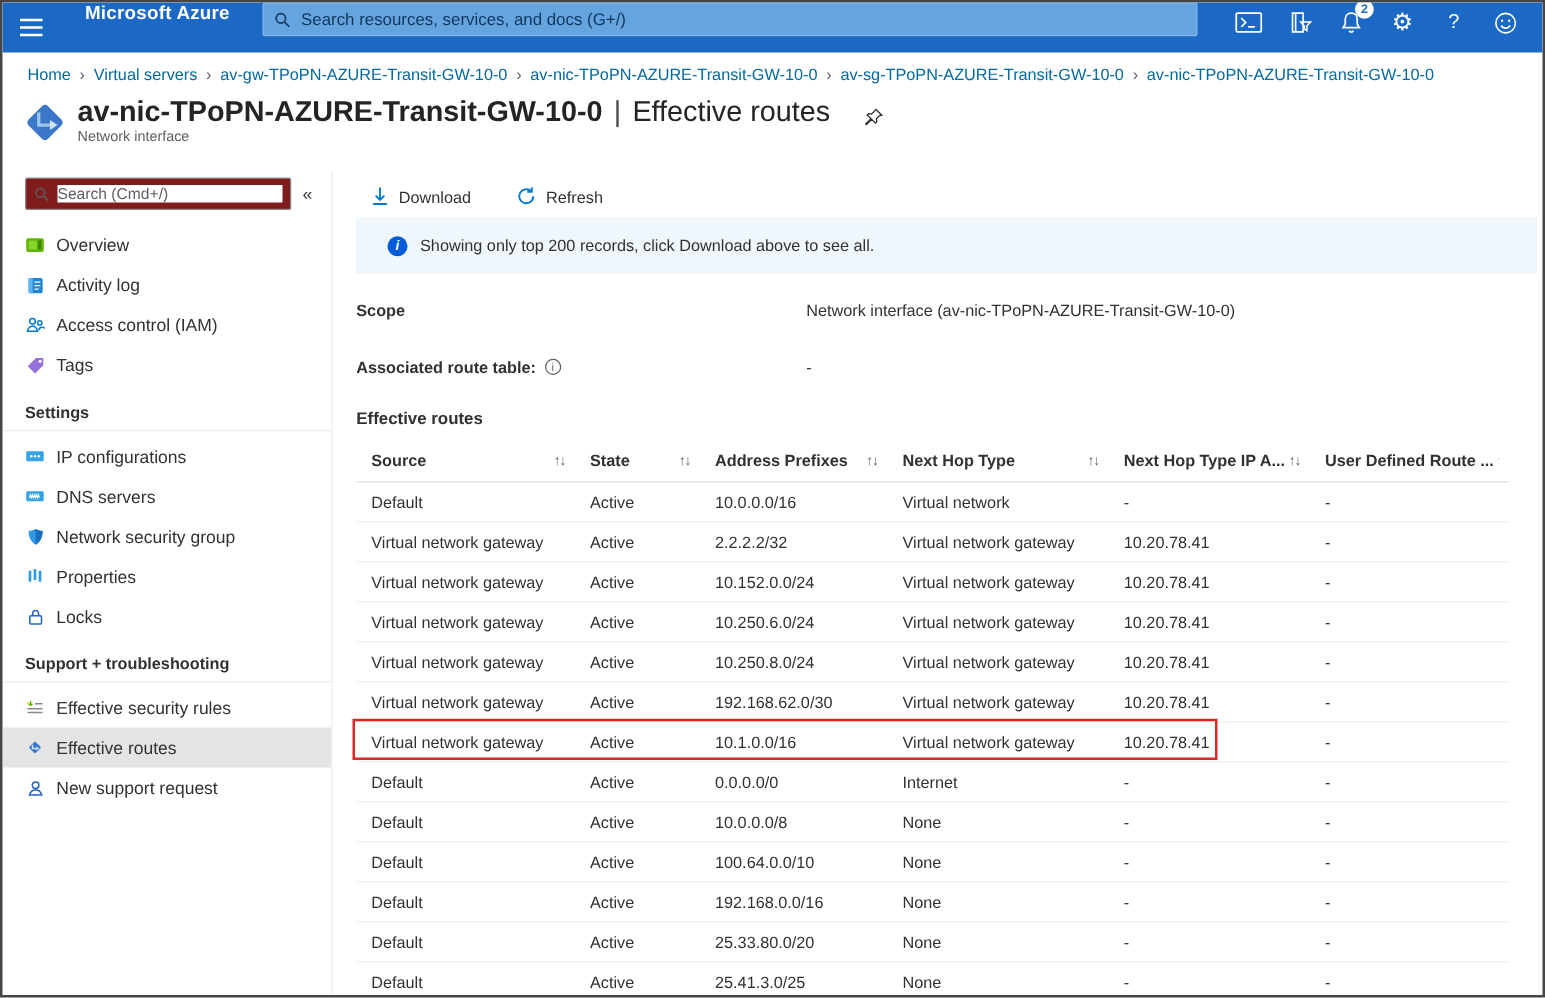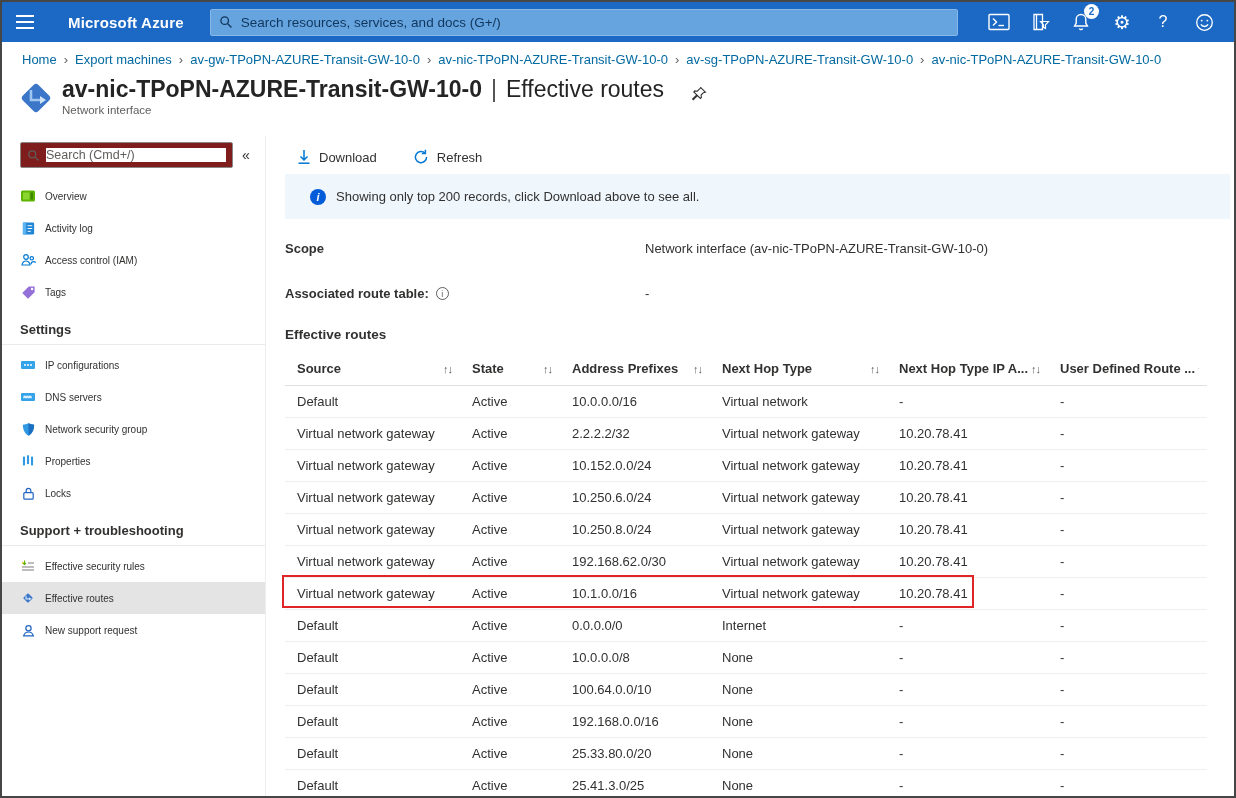--- a/index.html
+++ b/index.html
@@ -3,21 +3,21 @@
 <meta charset="utf-8">
 <style>
   * { box-sizing: border-box; margin: 0; padding: 0; }
   html,body { width:1236px; height:798px; }
   body {
     font-family: "Liberation Sans","DejaVu Sans",sans-serif;
     font-size: 13px; color:#323130; background:#fff;
     border:2px solid #464646; overflow:hidden; position:relative;
   }
   
-  .topbar { height:40px; background:#1b69c4; display:flex; align-items:center; color:#fff; }
+  .topbar { height:40px; background:#1b69c4; display:flex; align-items:flex-start; color:#fff; }
   .hamburger { width:46px; height:40px; display:flex; flex-direction:column; justify-content:center; align-items:center; gap:4px; cursor:pointer; }
   .hamburger i { display:block; width:18px; height:2px; background:#fff; }
   .brand { font-weight:bold; font-size:15px; margin:0 24px 0 20px; white-space:nowrap; letter-spacing:.2px; }
   .azsearch { flex:0 0 748px; height:27px; background:#66a4e0; border:1px solid #88b6e8; border-radius:2px; display:flex; align-items:center; padding:0 8px; margin-left:2px; }
   .azsearch input { flex:1; background:transparent; border:none; outline:none; font-size:13.5px; color:#10365c; margin-left:8px; font-family:inherit; }
   .azsearch input::placeholder { color:#10365c; opacity:1; }
   .topicons { display:flex; align-items:center; margin-left:auto; margin-right:14px; gap:9px; }
   .topicon { width:32px; height:32px; display:flex; align-items:center; justify-content:center; position:relative; cursor:pointer; }
   .topicon .glyph { font-size:19px; line-height:1; color:#fff; }
   .badge { position:absolute; top:-2px; right:-2px; width:15px; height:15px; border-radius:50%; background:#fff; color:#1b69c4; font-size:10px; font-weight:bold; display:flex; align-items:center; justify-content:center; }
@@ -39,21 +39,21 @@
   .sidebar { width:264px; flex:0 0 264px; border-right:1px solid #eee; padding-top:6px; overflow:hidden; }
   .sb-searchrow { display:flex; align-items:center; padding:0 6px 0 18px; }
   .sb-search { flex:1; height:26px; border:1px solid #8a8886; border-radius:2px; display:flex; align-items:center; padding:0 6px; background:#7f1d1d; }
   .sb-search input { flex:1; border:none; outline:none; font-size:12.5px; margin-left:6px; color:#323130; font-family:inherit; }
   .sb-search input::placeholder { color:#605e5c; opacity:1; }
   .collapse { width:26px; text-align:center; font-size:14px; color:#323130; cursor:pointer; user-select:none; }
   .nav { margin-top:12px; }
   .nav-item { height:32px; display:flex; align-items:center; cursor:pointer; }
   .nav-item.selected { background:#e4e4e4; }
   .nav-ic { width:16px; height:16px; margin:0 9px 0 18px; flex:0 0 auto; display:flex; align-items:center; justify-content:center; }
-  .nav-label { font-size:10px; }
+  .nav-label { font-size:14px; }
   .nav-header { font-weight:bold; font-size:13px; padding:14px 18px 7px 18px; }
   .nav-rule { border:none; border-top:1px solid #eaeaea; margin:0 0 4px 0; }
   
   .main { flex:1; padding:4px 4px 0 19px; overflow:hidden; }
   .toolbar { height:34px; display:flex; align-items:center; gap:36px; padding-left:12px;text-align:right; }
   .toolbtn { display:flex; align-items:center; gap:8px; cursor:pointer; color:#323130; }
   .banner { height:45px; background:#eff6fc; display:flex; align-items:center; padding-left:25px; gap:10px; }
   .info-ic { width:16px; height:16px; border-radius:50%; background:#015cda; color:#fff; font-size:11px; font-weight:bold; font-style:italic; display:flex; align-items:center; justify-content:center; flex:0 0 auto; }
   .kvrow { display:flex; align-items:flex-end; }
   .kvrow.scope { margin-top:22px; }
@@ -125,21 +125,21 @@
           <circle cx="13" cy="8" r="1" fill="#fff"></circle>
           <path d="M6.2 12a4.4 4.4 0 0 0 7.6 0" fill="none" stroke="#fff" stroke-width="1.4"></path>
         </svg>
     </div>
   </div>
 </div>
 
 <nav class="breadcrumb">
     <a>Home</a>
     <span class="sep">›</span>
-    <a>Export machines</a>
+    <a>Virtual servers</a>
     <span class="sep">›</span>
     <a>av-gw-TPoPN-AZURE-Transit-GW-10-0</a>
     <span class="sep">›</span>
     <a>av-nic-TPoPN-AZURE-Transit-GW-10-0</a>
     <span class="sep">›</span>
     <a>av-sg-TPoPN-AZURE-Transit-GW-10-0</a>
     <span class="sep">›</span>
     <a>av-nic-TPoPN-AZURE-Transit-GW-10-0</a>
   </nav>
 

